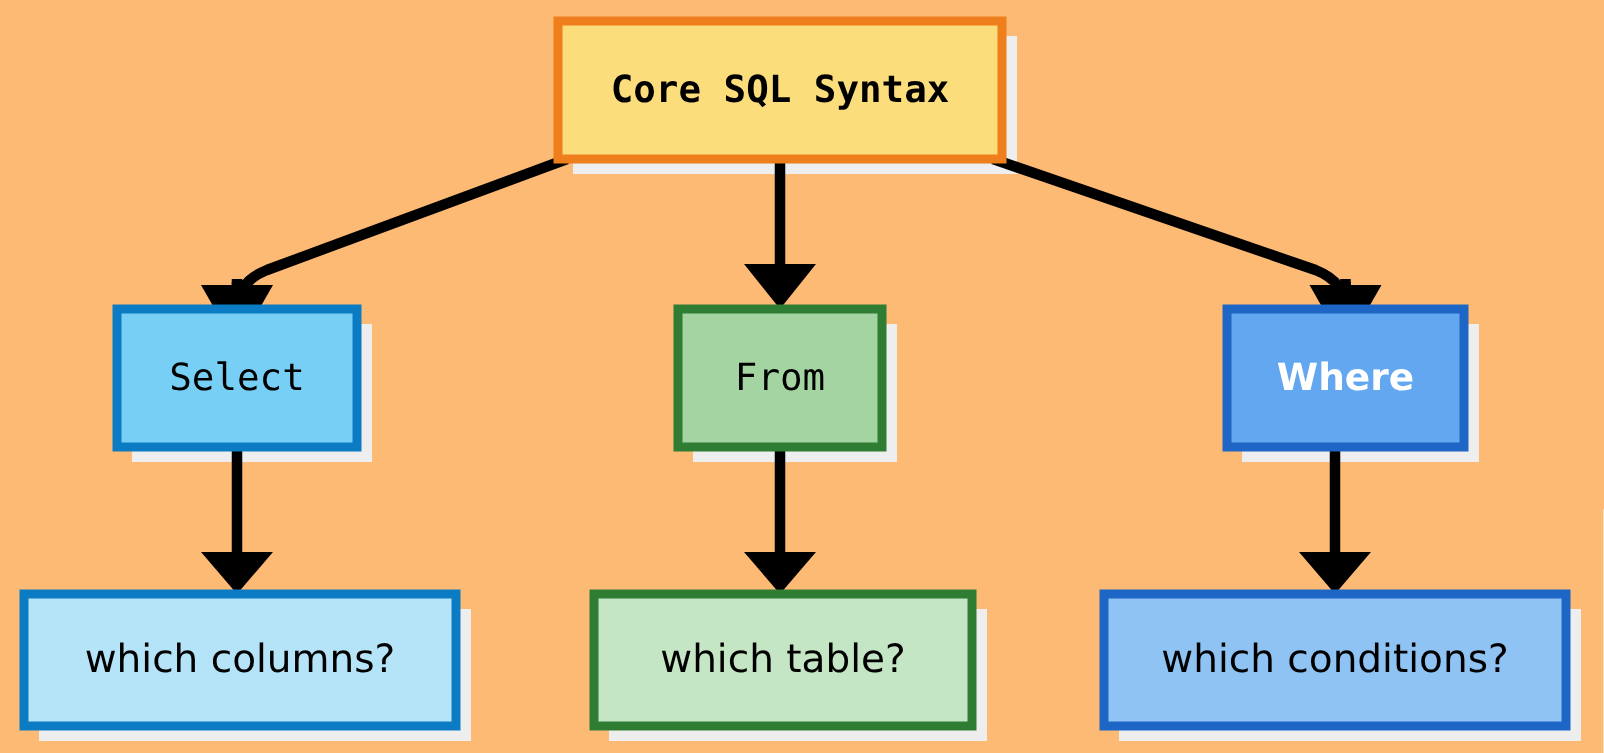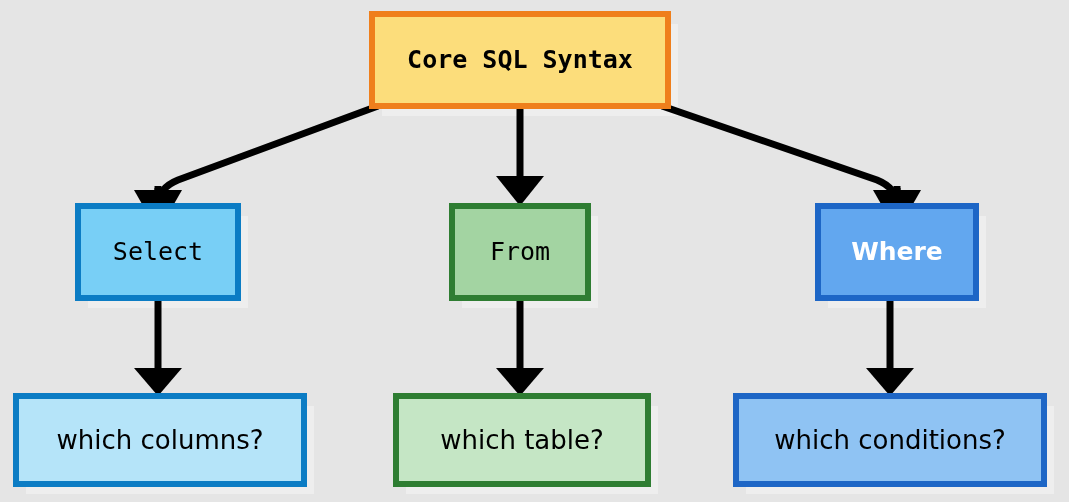--- a/index.html
+++ b/index.html
@@ -7,21 +7,21 @@
     padding: 0;
     background: #ffffff;
   }
   body {
     font-family: "DejaVu Sans", sans-serif;
   }
   #diagram-canvas {
     position: relative;
     width: 1069px;
     height: 502px;
-    background: #e5e5e5;
+    background: #fdba74;
     overflow: hidden;
   }
   #diagram-canvas svg {
     position: absolute;
     top: 0;
     left: 0;
     width: 1069px;
     height: 502px;
   }
   .node-label {

